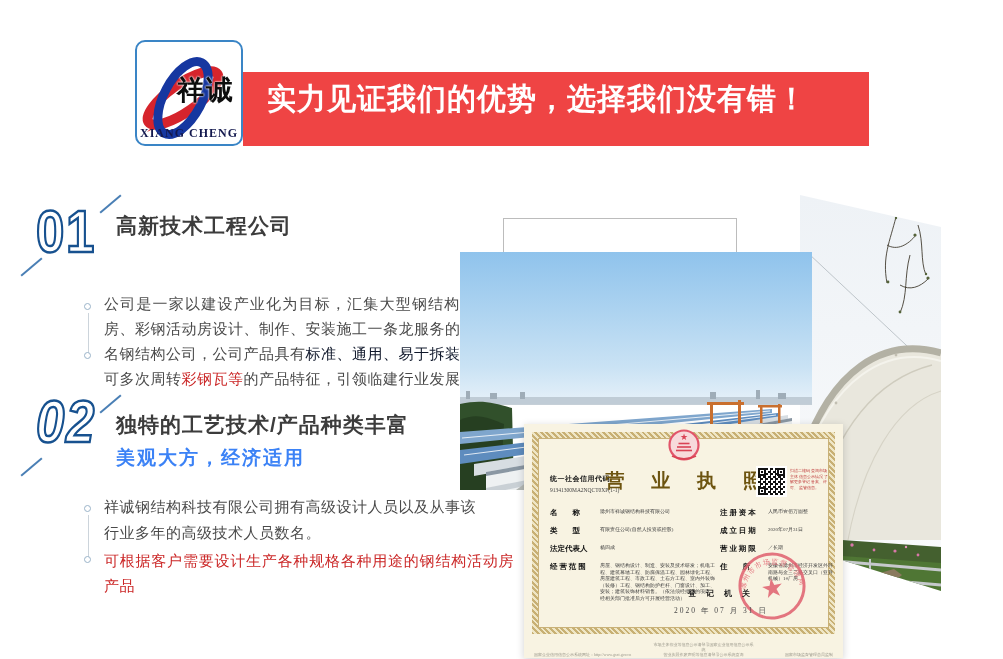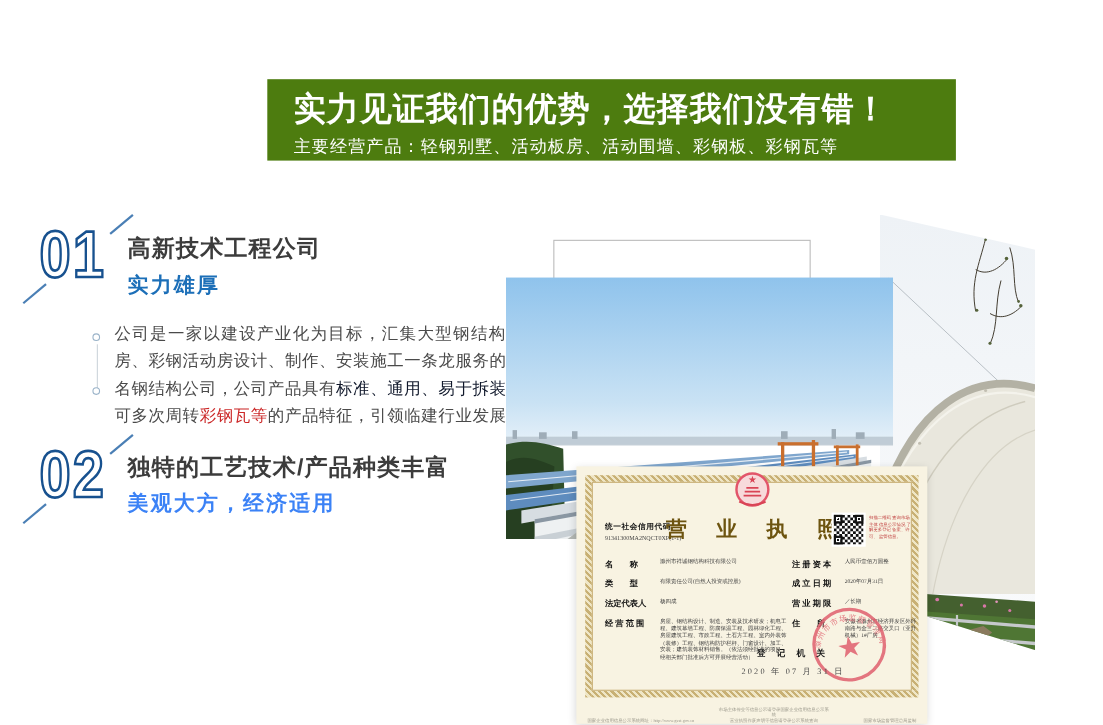--- a/index.html
+++ b/index.html
@@ -79,53 +79,67 @@
     color:#4a4a4a; letter-spacing:2px; z-index:3;}
   .lic-foot { left:10px; right:10px; bottom:1px; display:flex; justify-content:space-between;
     align-items:flex-end; font-size:4px; line-height:5px; color:#9a988b; }
   .lic-foot .c { text-align:center; white-space:pre-line; }
 </style>
 </head>
 <body>
 
 <div id="stage">
 
-
-  <div class="abs banner" style="background:#4d7c0f;">
+  <div class="abs logo-box">
+    <svg class="abs logo-swoosh" width="100" height="100" viewBox="0 0 100 100">
+      <ellipse cx="44" cy="52" rx="42" ry="14" fill="none" stroke="#d6242c" stroke-width="10" transform="rotate(-35 44 52)"></ellipse>
+      <path d="M8,86 L24,70 L16,82 Z" fill="#d6242c"></path>
+      <ellipse cx="44" cy="52" rx="19" ry="40" fill="none" stroke="#1637a0" stroke-width="9" transform="rotate(28 44 52)"></ellipse>
+    </svg>
+    <div class="abs logo-cn">祥诚</div>
+    <div class="abs logo-en">XIANG CHENG</div>
+  </div>
+
+  <div class="abs banner" style="background:#ef4444;">
     <div class="banner-title">实力见证我们的优势，选择我们没有错！</div>
-    <div class="banner-sub">主要经营产品：轻钢别墅、活动板房、活动围墙、彩钢板、彩钢瓦等</div>
   </div>
 
   <div class="abs" style="left:36px;top:202px;">
     <div class="big-num">01</div>
   </div>
   <div class="abs slash" style="left:97px;top:203px;"></div>
   <div class="abs slash" style="left:18px;top:266px;"></div>
   <div class="abs" style="left:116px;top:212px;">
     <div class="sec-title">高新技术工程公司</div>
-    <div class="sec-sub" style="color:#1c6fb8;">实力雄厚</div>
   </div>
 
   <div class="abs blist" style="left:84px;top:296px;height:104px;">
     <span class="dot" style="top:7px;"></span>
     <span class="tline" style="top:17px;height:40px;"></span>
     <span class="dot" style="top:56px;"></span>
     <div class="btext" style="top:-5px;"><span>公司是一家以建设产业化为目标，汇集大型钢结构厂房、彩钢活动房设计、制作、安装施工一条龙服务的知名钢结构公司，公司产品具有</span><span style="color: #0f172a;">标准、通用、易于拆装</span><span>，可多次周转</span><span style="color: rgb(203, 39, 39);">彩钢瓦等</span><span>的产品特征，引领临建行业发展.</span></div>
   </div>
 
-  <div class="abs" style="left:36px;top:402px;">
+  <div class="abs" style="left:36px;top:392px;font-style:italic;">
     <div class="big-num">02</div>
   </div>
   <div class="abs slash" style="left:97px;top:403px;"></div>
   <div class="abs slash" style="left:18px;top:466px;"></div>
   <div class="abs" style="left:116px;top:411px;">
     <div class="sec-title">独特的工艺技术/产品种类丰富</div>
     <div class="sec-sub" style="color:#3b82f6;">美观大方，经济适用</div>
   </div>
 
+  <div class="abs blist" style="left:84px;top:498px;height:80px;">
+    <span class="dot" style="top:7px;"></span>
+    <span class="tline" style="top:17px;height:42px;"></span>
+    <span class="dot" style="top:58px;"></span>
+    <div class="btext" style="top:-4px;line-height:26px;">祥诚钢结构科技有限公司拥有高级设计人员以及从事该行业多年的高级技术人员数名。</div>
+    <div class="btext" style="top:50px;width:410px;color:#cb2727;">可根据客户需要设计生产各种规格各种用途的钢结构活动房产品</div>
+  </div>
 
   <div class="abs frame-box"></div>
 
   <div class="abs photo-arch">
     <svg width="141" height="400" viewBox="0 0 141 400">
       <defs>
         <linearGradient id="archsky" x1="0" y1="0" x2="0" y2="1">
           <stop offset="0" stop-color="#eef2f6"></stop>
             <stop offset="1" stop-color="#fafbfc"></stop>
         </linearGradient>

